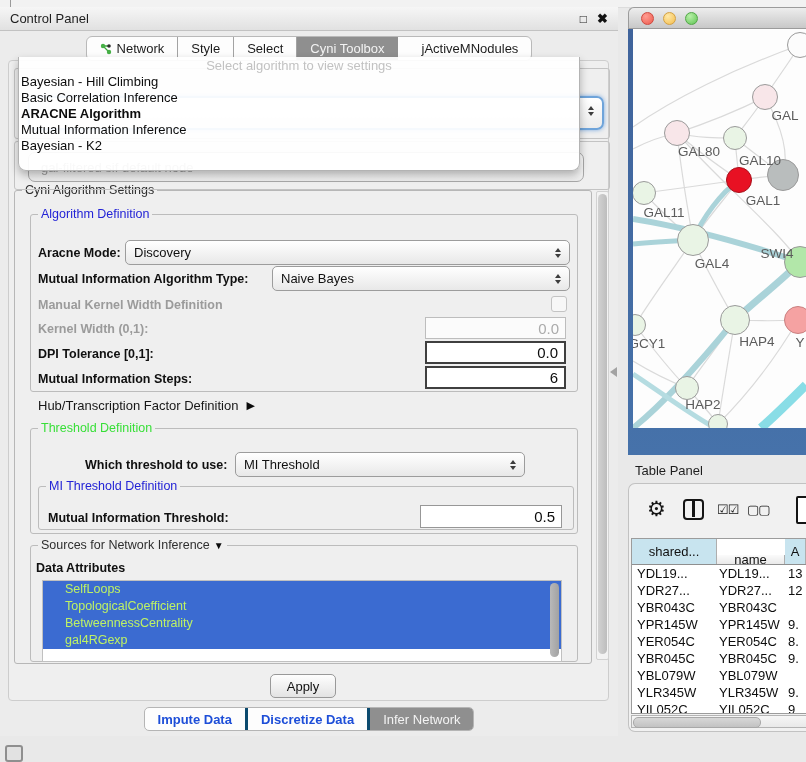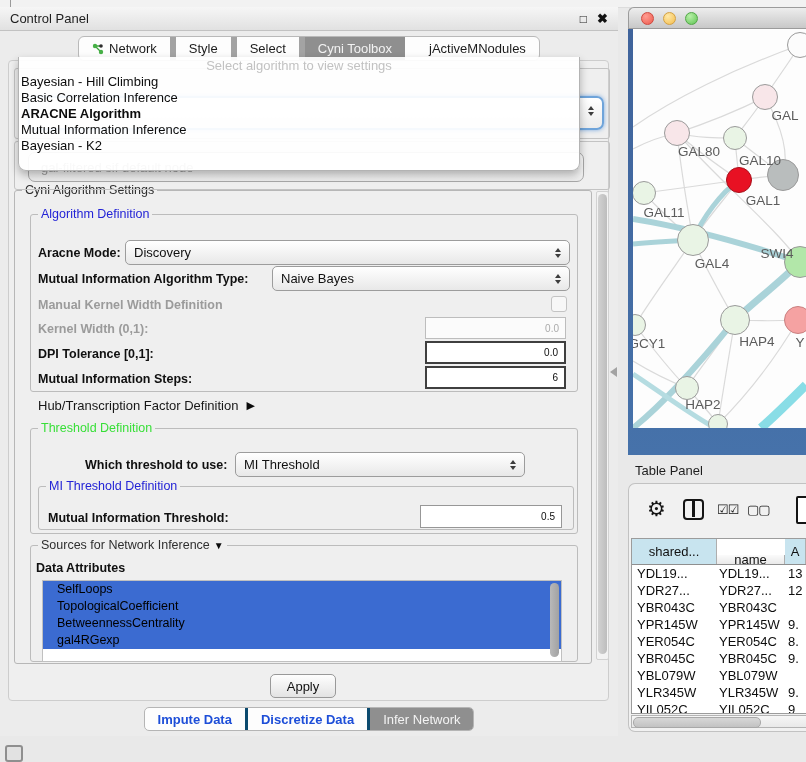--- a/index.html
+++ b/index.html
@@ -16,21 +16,21 @@
   .cp-titlebar{left:0;top:7px;width:618px;height:24px;background:linear-gradient(#f6f6f6,#e1e1e1);
                border-bottom:1px solid #c2c2c2;display:flex;align-items:center;padding:0 10px;box-sizing:border-box;}
   .cp-title{font-size:13px;color:#1e1e1e;}
   .cp-winbtns{margin-left:auto;display:flex;gap:10px;align-items:center;}
   .float-glyph{font-size:12px;font-weight:bold;color:#222;}
   .close-glyph{font-size:13px;font-weight:bold;color:#111;}
 
   
   .tabs-row{left:0;top:36px;width:618px;height:25px;display:flex;justify-content:center;z-index:5;}
   .tabs-group{display:flex;align-items:center;background:#fdfdfd;border:1px solid #b9b9b9;border-radius:6px;height:23px;overflow:hidden;}
-  .tab{font-size:13px;padding:0 13px;height:23px;display:flex;align-items:center;gap:5px;color:#1c1c1c;border-right:6px solid #a3a3a3;}
+  .tab{font-size:13px;padding:0 13px;height:23px;display:flex;align-items:center;gap:5px;color:#1c1c1c;border-right:1px solid #a3a3a3;}
   .tab:last-child{border-right:none;padding-left:24px;}
   .tab.selected{background:#8f8f8f;color:#f3f3f3;border-right:none;}
   .net-icon{width:12px;height:12px;display:inline-block;}
 
   
   .cp-body{left:8px;top:60px;width:601px;height:641px;background:#efefef;border:1px solid #cdcdcd;border-radius:4px;box-sizing:border-box;}
 
   
   .ghost-group{border:1px solid #c3c3c3;border-radius:3px;z-index:1;}
   .g1{left:14px;top:68px;width:594px;height:69px;}
@@ -77,35 +77,35 @@
   .combo-text{font-size:13px;color:#111;flex:1;}
   .stepper{display:flex;flex-direction:column;gap:2px;align-items:center;margin-left:6px;}
   .tri-up{width:0;height:0;border-left:3.5px solid transparent;border-right:3.5px solid transparent;border-bottom:4.5px solid #3d3d3d;}
   .tri-dn{width:0;height:0;border-left:3.5px solid transparent;border-right:3.5px solid transparent;border-top:4.5px solid #3d3d3d;}
 
   .cb-aracne{left:125px;top:240px;width:445px;height:25px;}
   .cb-mitype{left:272px;top:266px;width:298px;height:25px;}
   .cb-which{left:235px;top:452px;width:290px;height:25px;}
 
   
-  .field{box-sizing:border-box;background:#ffffff;font-size:10px;display:flex;align-items:center;justify-content:flex-end;padding:0 6px;}
+  .field{box-sizing:border-box;background:#ffffff;font-size:15px;display:flex;align-items:center;justify-content:flex-end;padding:0 6px;}
   .f-kernel{left:425px;top:317px;width:141px;height:22px;border:1px solid #bdbdbd;color:#ababab;background:#fbfbfb;}
   .f-dpi{left:425px;top:341px;width:141px;height:23px;border:2px solid #3f3f3f;color:#0c0c0c;}
   .f-steps{left:425px;top:366px;width:141px;height:23px;border:2px solid #3f3f3f;color:#0c0c0c;}
   .f-mit{left:420px;top:505px;width:142px;height:23px;border:1px solid #979797;color:#0c0c0c;}
 
   .checkbox-dis{left:551px;top:296px;width:14px;height:14px;border:1px solid #c3c3c3;border-radius:3px;background:#f7f7f7;}
 
   .hub-row{left:38px;top:398px;display:flex;align-items:center;gap:8px;}
   .hub-tri{font-size:11px;color:#0a0a0a;}
   .src-tri{font-size:10px;color:#0a0a0a;margin-left:4px;}
 
   
   .attr-list{left:42px;top:580px;width:518px;height:80px;background:#ffffff;border:1px solid #c0c0c0;overflow:hidden;}
-  .attr-item{height:17px;line-height:17px;background:#3b6bd1;color:#000000;font-size:12.5px;padding-left:14px;}
+  .attr-item{height:17px;line-height:17px;background:#3b6bd1;color:#bef264;font-size:12.5px;padding-left:22px;}
   .attr-sb{position:absolute;right:2px;top:2px;width:9px;height:74px;background:linear-gradient(90deg,#b9b9b9,#a2a2a2);border-radius:5px;}
 
   
   .sb-outer{left:596px;top:191px;width:13px;height:469px;background:#f3f3f3;border:1px solid #d2d2d2;border-radius:2px;box-sizing:border-box;}
   .sb-outer-thumb{position:absolute;left:1px;top:2px;width:9px;height:460px;background:linear-gradient(90deg,#d2d2d2,#bdbdbd);border-radius:5px;}
 
   
   .apply-btn{left:270px;top:674px;width:66px;height:24px;font-family:"Liberation Sans",sans-serif;font-size:13px;
              background:linear-gradient(#fefefe,#e3e3e3);border:1px solid #999;border-radius:5px;color:#111;}
   .bottom-tabs{left:0;top:707px;width:618px;display:flex;justify-content:center;}

